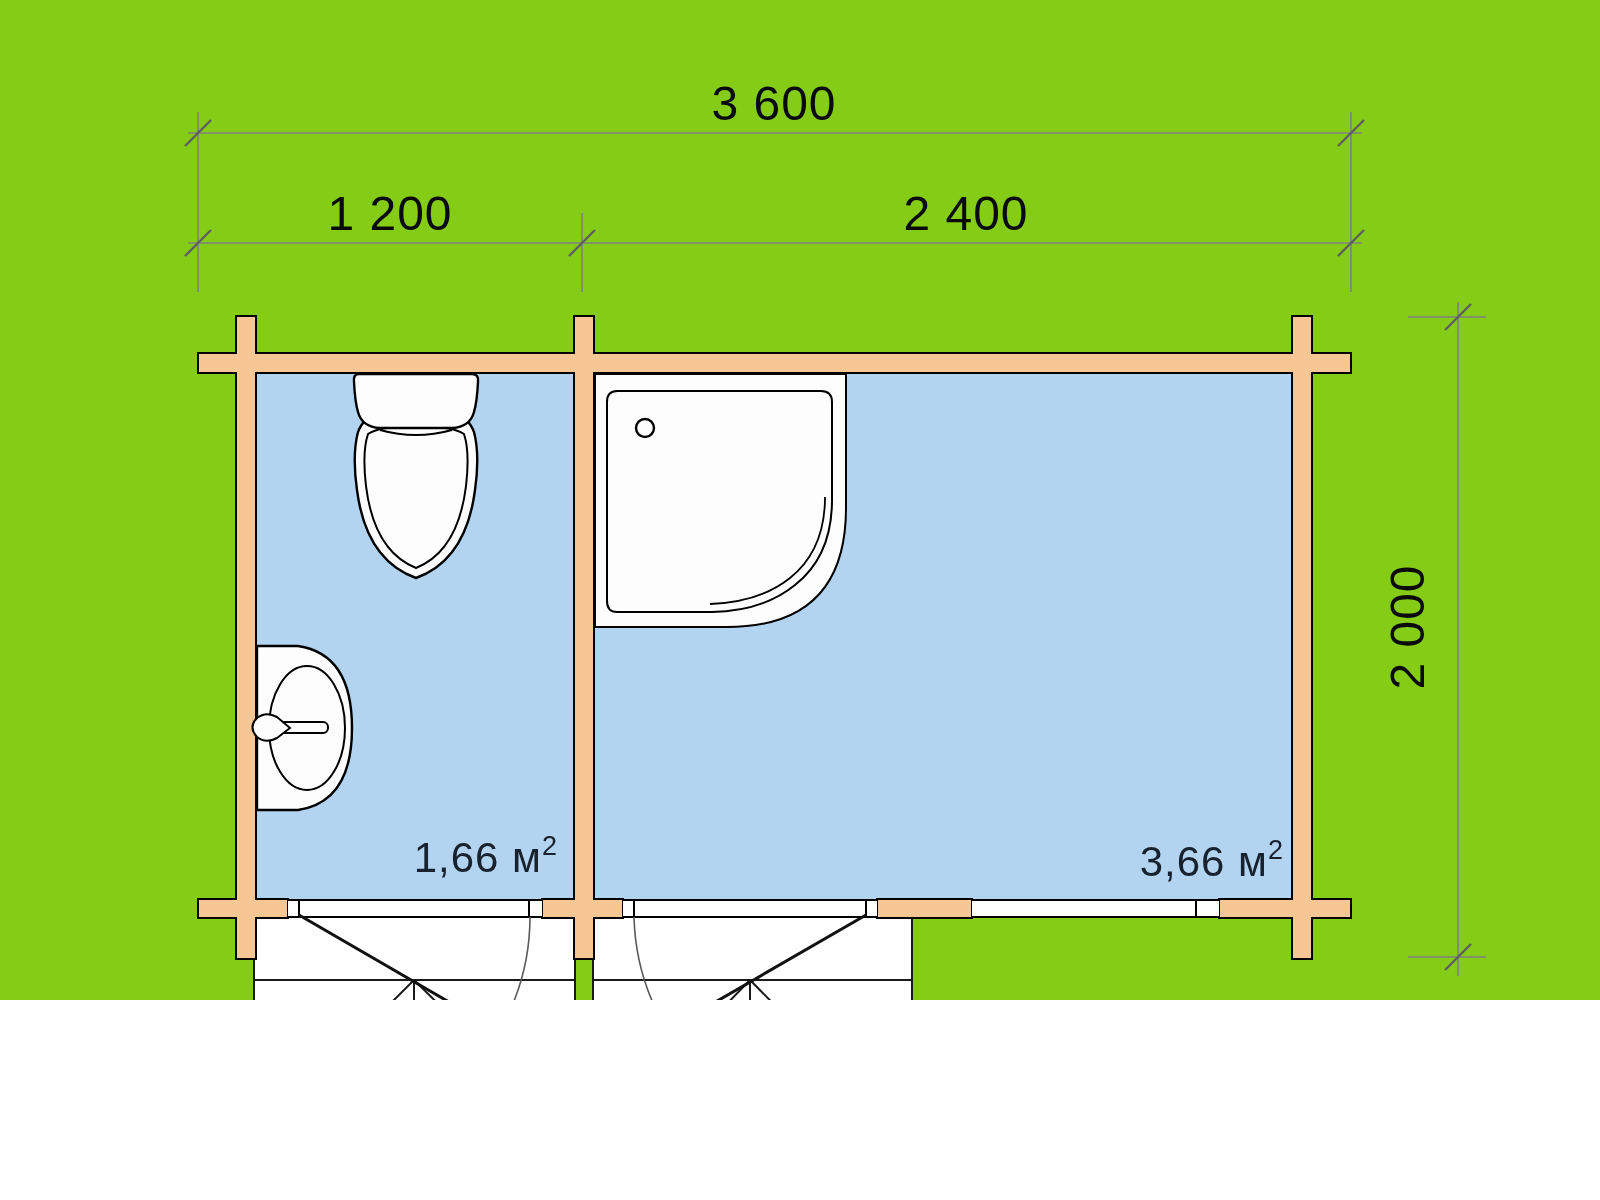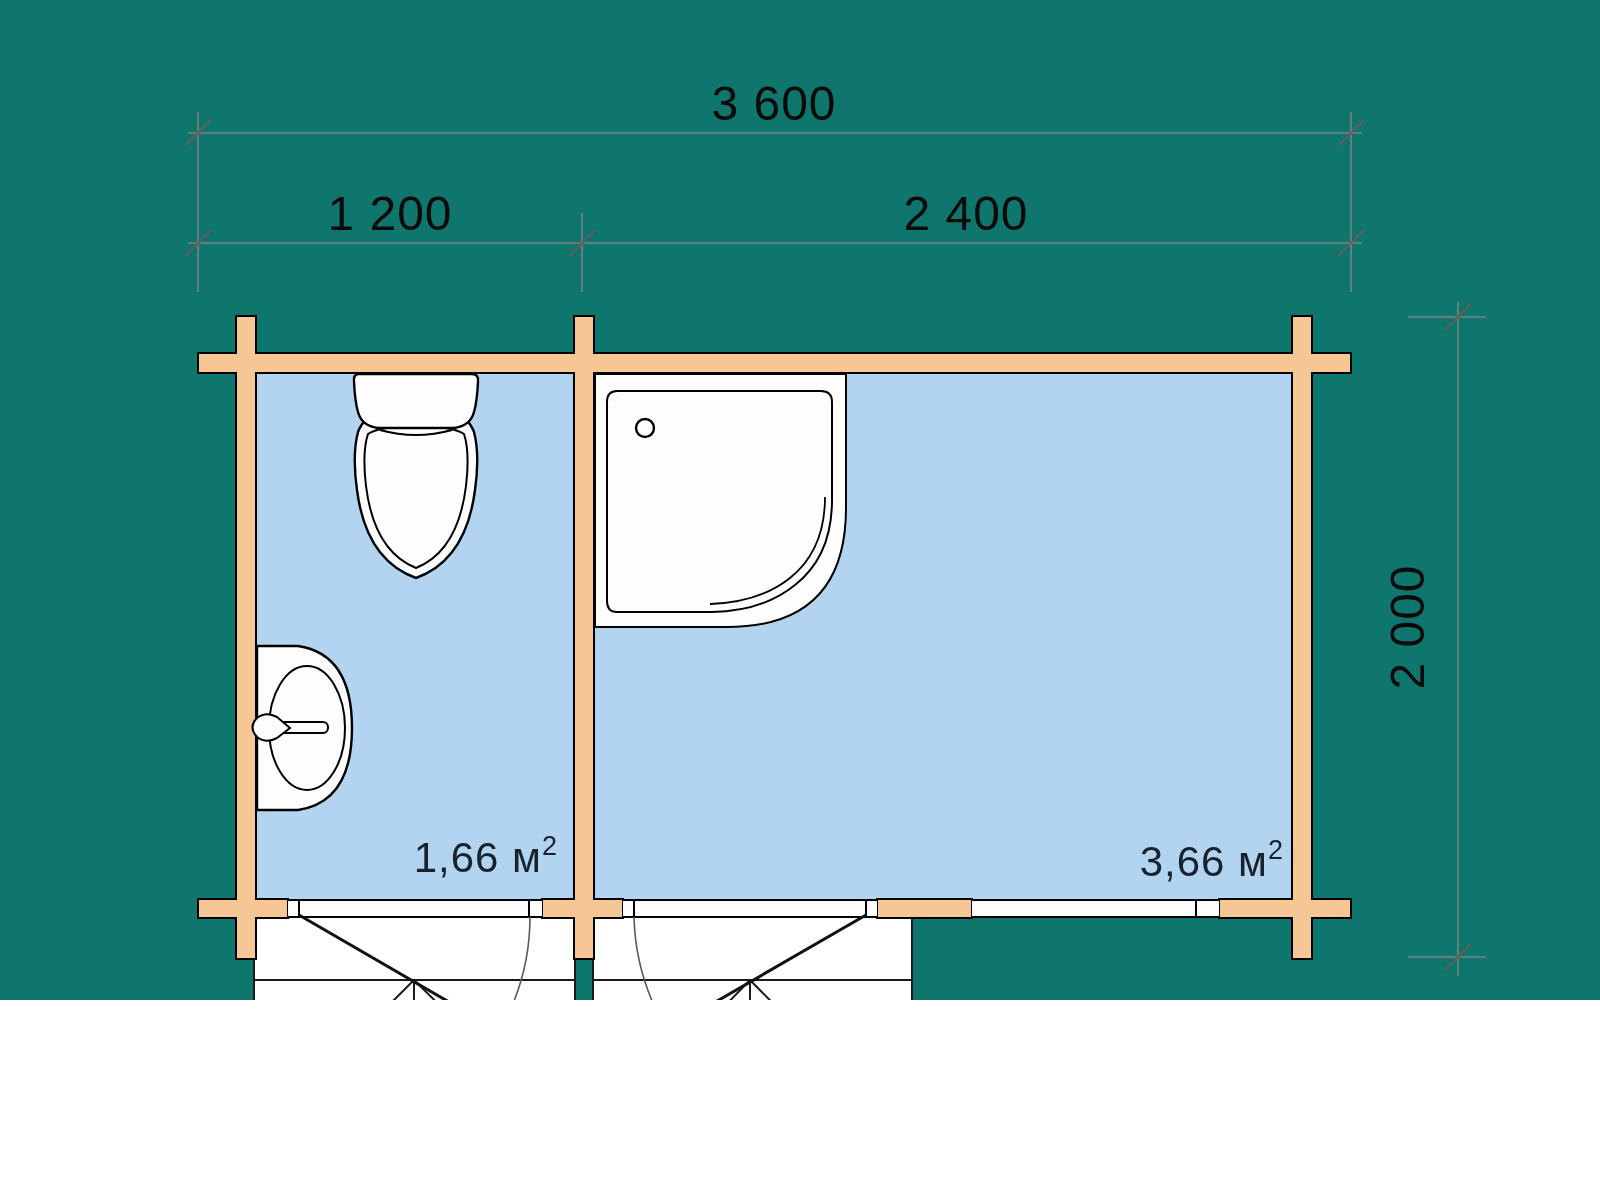--- a/index.html
+++ b/index.html
@@ -1,16 +1,16 @@
 <!DOCTYPE html>
 <html><head>
 <meta charset="utf-8">
 <style>
   html,body{margin:0;padding:0;background:#ffffff;}
-  .stage{width:1600px;height:1000px;position:relative;background:#0f766e;overflow:hidden;}
+  .stage{width:1600px;height:1000px;position:relative;background:#84cc16;overflow:hidden;}
   svg{display:block;}
   text{font-family:"Liberation Sans","DejaVu Sans",sans-serif;}
   .dimtext{fill:#0a0a0a;font-size:48px;letter-spacing:1px;}
   .areatext{fill:#18222E;font-size:42px;letter-spacing:1px;}
 </style>
 </head>
 <body>
 
 <div class="stage">
 <svg width="1600" height="1200" viewBox="0 0 1600 1200">

